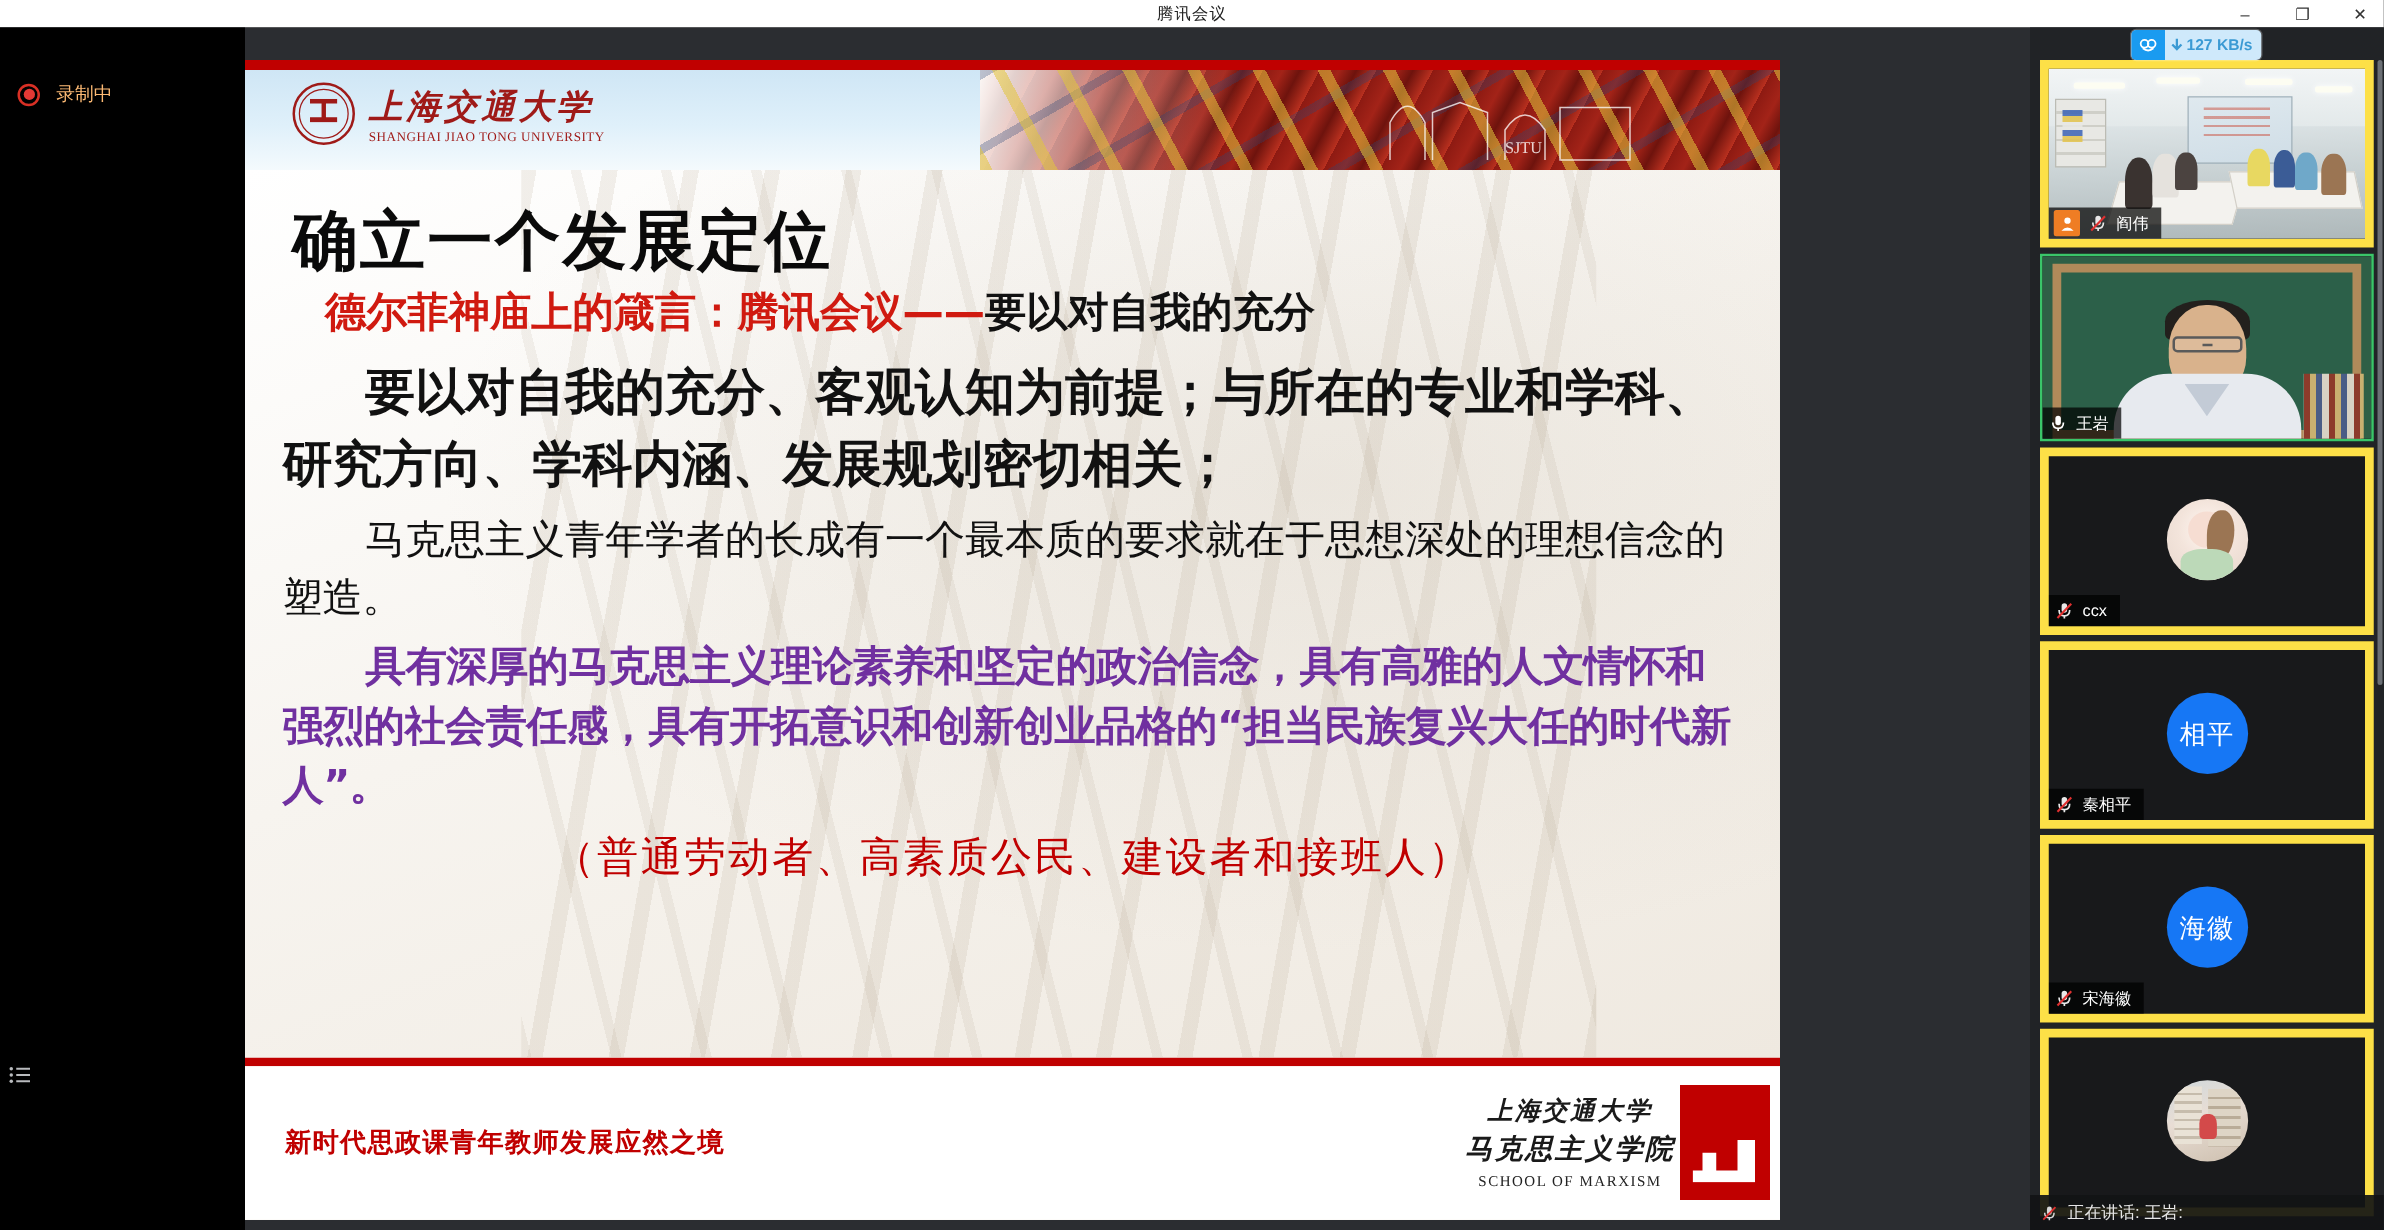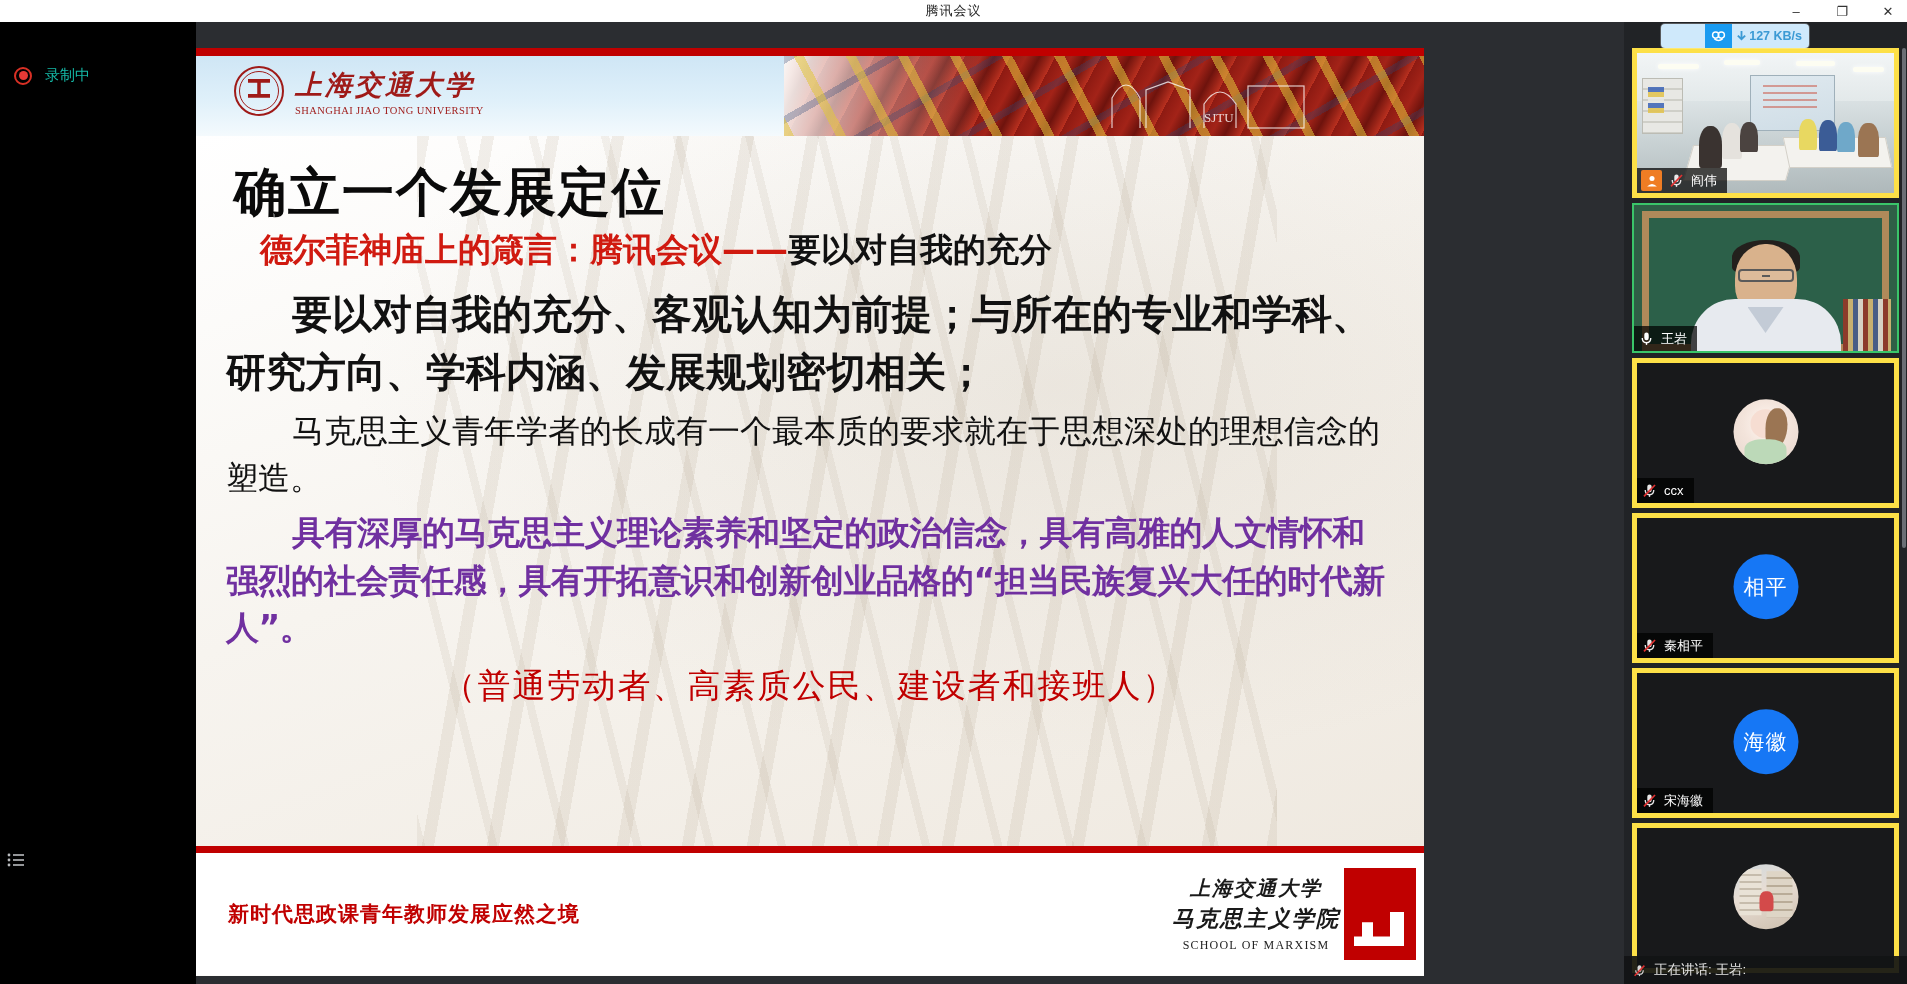--- a/index.html
+++ b/index.html
@@ -46,21 +46,21 @@
   .rec-indicator {
     position: absolute; top: 44px; left: 14px;
     display: flex; align-items: center; gap: 13px;
   }
   .rec-dot-outer {
     width: 18px; height: 18px; border-radius: 50%;
     border: 2px solid #d93025;
     display: flex; align-items: center; justify-content: center;
   }
   .rec-dot-inner { width: 9px; height: 9px; border-radius: 50%; background: #e53935; }
-  .rec-label { color: #14b8a6; font-size: 15px; }
+  .rec-label { color: #fdba74; font-size: 15px; }
 
   .list-icon {
     position: absolute; left: 6px; top: 828px;
     width: 20px; height: 20px;
     color: #b9bbbe;
   }
 
   
   .slide-wrap {
     position: absolute; left: 196px; top: 26px;
@@ -218,36 +218,35 @@
     position: absolute; right: 0; top: 0;
     width: 283px; height: 962px;
     background: #212326;
   }
   .netspeed {
     position: absolute; right: 98px; top: 2px;
     display: flex; align-items: center;
     height: 24px; border-radius: 4px; overflow: hidden;
     background: #cfe9fb; z-index: 30;
     box-shadow: 0 0 0 1px rgba(255,255,255,0.25);
-    padding-left: 44px;
   }
   .netspeed-icon {
     width: 27px; height: 24px; background: #1a9bf0;
     display: flex; align-items: center; justify-content: center;
   }
   .netspeed-val {
     display: flex; align-items: center; gap: 2px;
     padding: 0 7px 0 4px; font-size: 12.5px; color: #3b9ad4; font-weight: bold;
   }
 
   .tiles { position: absolute; top: 26px; left: 0; width: 283px; }
   .tile {
     position: relative; width: 267px; height: 150px; margin: 0 8px 5px 8px;
     background: #18191b; overflow: hidden;
-    border: 5px solid #fde047;
+    border: 7px solid #fde047;
   }
   .tile.speaking { border: 2px solid #3ac569; }
   .tile-label {
     position: absolute; left: 0; bottom: 0; height: 25px;
     display: flex; align-items: center; gap: 6px;
     padding: 0 10px 0 4px; background: rgba(0,0,0,0.72);
     color: #fff; font-size: 13px; z-index: 6;
   }
   .avatar-badge {
     width: 21px; height: 21px; background: #ef7d24;

